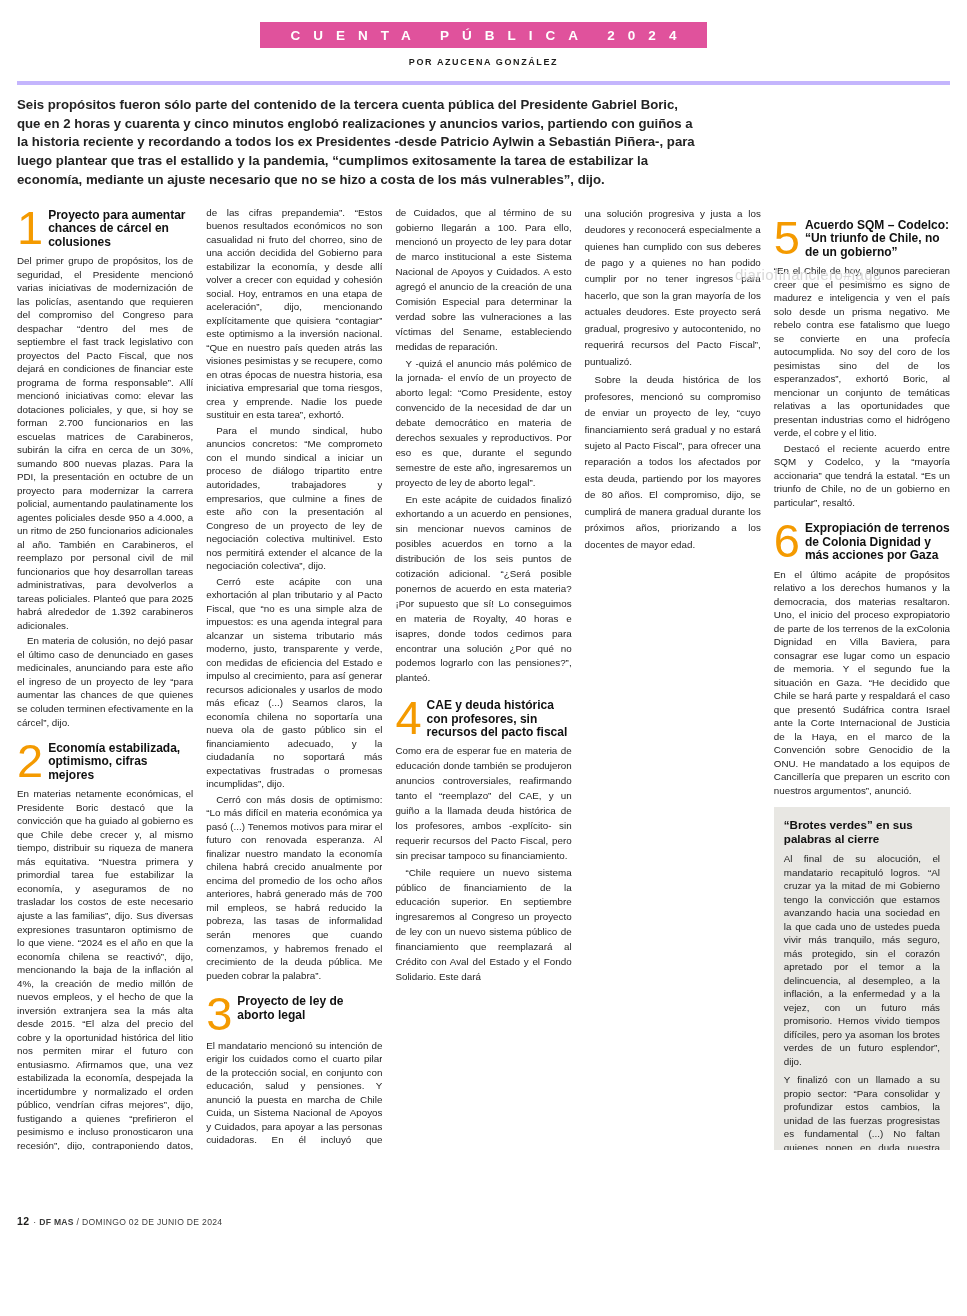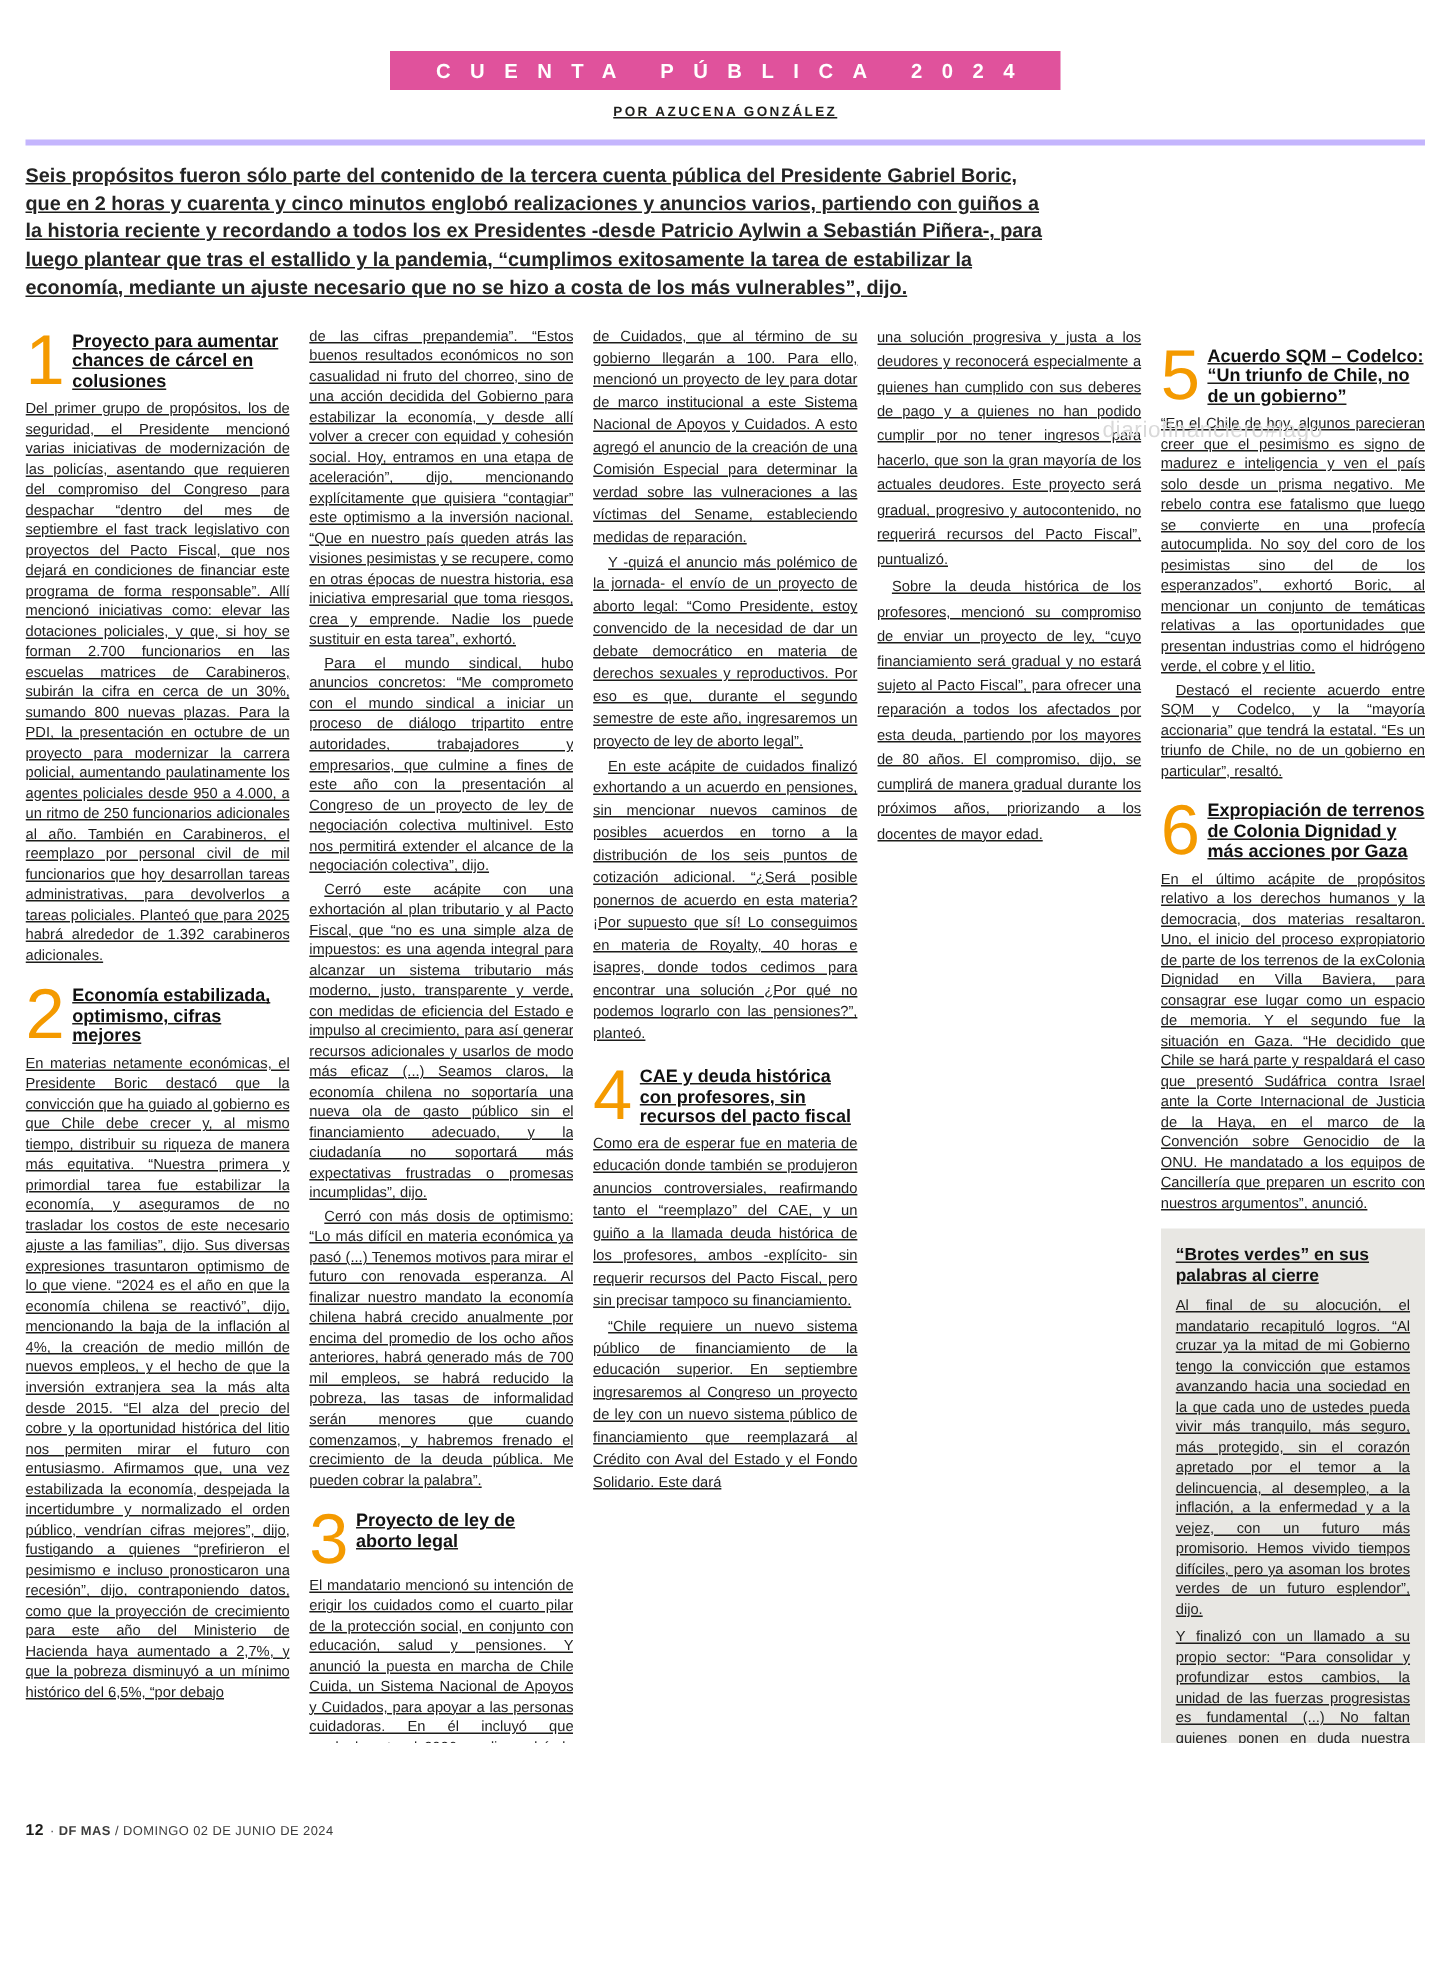--- a/index.html
+++ b/index.html
@@ -1,25 +1,24 @@
 <!DOCTYPE html>
 <html lang="es"><head>
 <meta charset="utf-8">
 <title>Document</title>
 <style>
   html,body{margin:0;padding:0;background:#ffffff;}
   .page{
     position:relative;
     width:967px;height:1234px;
-    margin:12px auto;
+    margin:0 auto;
     background:#ffffff;
     overflow:hidden;
     font-family:"Liberation Sans",sans-serif;
     color:#1d1d1b;
-    text-decoration:underline;
     --orange:#F49A00;
     --pink:#E0529C;
   }
   .inner{padding:0 17px;}
 
   
   .kicker-wrap{text-align:center;margin-top:22px;}
   .kicker{
     display:inline-block;
     background:var(--pink);
@@ -123,21 +122,21 @@
     line-height:1.15;
     margin:0 0 7px;
     text-align:left;
     color:#111;
   }
   .box p{margin:0 0 5px;}
 
   
   .pfooter{
     position:absolute;
-    left:17px;right:17px;bottom:20px;
+    left:17px;right:17px;bottom:7px;
     font-size:8.6px;
     color:#3c3c3b;
     letter-spacing:0.3px;
   }
   .pfooter .pg{font-weight:bold;font-size:10.5px;color:#1d1d1b;margin-right:4px;}
   .pfooter .pub{font-weight:bold;}
 </style>
 </head>
 <body>
 
@@ -155,20 +154,21 @@
       <p class="lede">Seis propósitos fueron sólo parte del contenido de la tercera cuenta pública del Presidente Gabriel Boric, que en 2 horas y cuarenta y cinco minutos englobó realizaciones y anuncios varios, partiendo con guiños a la historia reciente y recordando a todos los ex Presidentes -desde Patricio Aylwin a Sebastián Piñera-, para luego plantear que tras el estallido y la pandemia, “cumplimos exitosamente la tarea de estabilizar la economía, mediante un ajuste necesario que no se hizo a costa de los más vulnerables”, dijo.</p>
     </div>
 
     <main class="columns">
         <div class="col">
           <div class="sec first">
             <span class="num">1</span>
             <div class="h">Proyecto para aumentar chances de cárcel en colusiones</div>
           </div>
           <p>Del primer grupo de propósitos, los de seguridad, el Presidente mencionó varias iniciativas de modernización de las policías, asentando que requieren del compromiso del Congreso para despachar “dentro del mes de septiembre el fast track legislativo con proyectos del Pacto Fiscal, que nos dejará en condiciones de financiar este programa de forma responsable”. Allí mencionó iniciativas como: elevar las dotaciones policiales, y que, si hoy se forman 2.700 funcionarios en las escuelas matrices de Carabineros, subirán la cifra en cerca de un 30%, sumando 800 nuevas plazas. Para la PDI, la presentación en octubre de un proyecto para modernizar la carrera policial, aumentando paulatinamente los agentes policiales desde 950 a 4.000, a un ritmo de 250 funcionarios adicionales al año. También en Carabineros, el reemplazo por personal civil de mil funcionarios que hoy desarrollan tareas administrativas, para devolverlos a tareas policiales. Planteó que para 2025 habrá alrededor de 1.392 carabineros adicionales.</p>
+          <p class="ind">En materia de colusión, no dejó pasar el último caso de denunciado en gases medicinales, anunciando para este año el ingreso de un proyecto de ley “para aumentar las chances de que quienes se coluden terminen efectivamente en la cárcel”, dijo.</p>
           <div class="sec">
             <span class="num">2</span>
             <div class="h">Economía estabilizada, optimismo, cifras mejores</div>
           </div>
           <p>En materias netamente económicas, el Presidente Boric destacó que la convicción que ha guiado al gobierno es que Chile debe crecer y, al mismo tiempo, distribuir su riqueza de manera más equitativa. “Nuestra primera y primordial tarea fue estabilizar la economía, y aseguramos de no trasladar los costos de este necesario ajuste a las familias”, dijo. Sus diversas expresiones trasuntaron optimismo de lo que viene. “2024 es el año en que la economía chilena se reactivó”, dijo, mencionando la baja de la inflación al 4%, la creación de medio millón de nuevos empleos, y el hecho de que la inversión extranjera sea la más alta desde 2015. “El alza del precio del cobre y la oportunidad histórica del litio nos permiten mirar el futuro con entusiasmo. Afirmamos que, una vez estabilizada la economía, despejada la incertidumbre y normalizado el orden público, vendrían cifras mejores”, dijo, fustigando a quienes “prefirieron el pesimismo e incluso pronosticaron una recesión”, dijo, contraponiendo datos, como que la proyección de crecimiento para este año del Ministerio de Hacienda haya aumentado a 2,7%, y que la pobreza disminuyó a un mínimo histórico del 6,5%, “por debajo</p>
         </div>
         <div class="col">
           <p>de las cifras prepandemia”. “Estos buenos resultados económicos no son casualidad ni fruto del chorreo, sino de una acción decidida del Gobierno para estabilizar la economía, y desde allí volver a crecer con equidad y cohesión social. Hoy, entramos en una etapa de aceleración”, dijo, mencionando explícitamente que quisiera “contagiar” este optimismo a la inversión nacional. “Que en nuestro país queden atrás las visiones pesimistas y se recupere, como en otras épocas de nuestra historia, esa iniciativa empresarial que toma riesgos, crea y emprende. Nadie los puede sustituir en esta tarea”, exhortó.</p>
           <p class="ind">Para el mundo sindical, hubo anuncios concretos: “Me comprometo con el mundo sindical a iniciar un proceso de diálogo tripartito entre autoridades, trabajadores y empresarios, que culmine a fines de este año con la presentación al Congreso de un proyecto de ley de negociación colectiva multinivel. Esto nos permitirá extender el alcance de la negociación colectiva”, dijo.</p>
           <p class="ind">Cerró este acápite con una exhortación al plan tributario y al Pacto Fiscal, que “no es una simple alza de impuestos: es una agenda integral para alcanzar un sistema tributario más moderno, justo, transparente y verde, con medidas de eficiencia del Estado e impulso al crecimiento, para así generar recursos adicionales y usarlos de modo más eficaz (...) Seamos claros, la economía chilena no soportaría una nueva ola de gasto público sin el financiamiento adecuado, y la ciudadanía no soportará más expectativas frustradas o promesas incumplidas”, dijo.</p>

